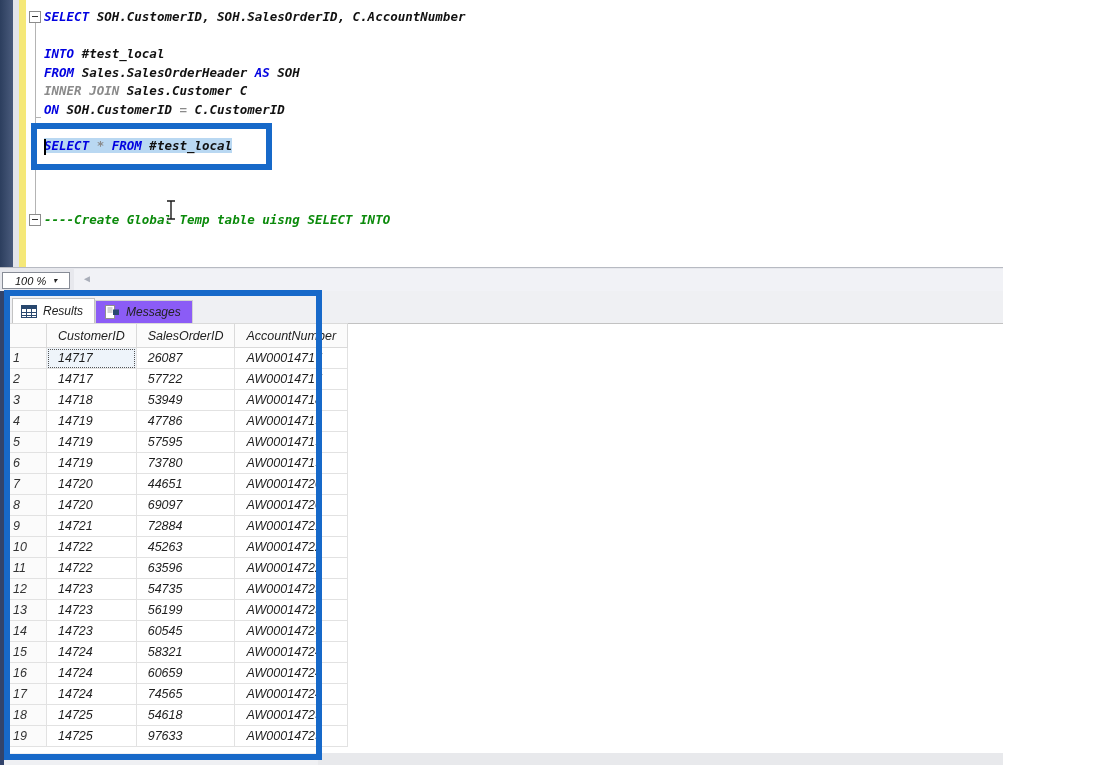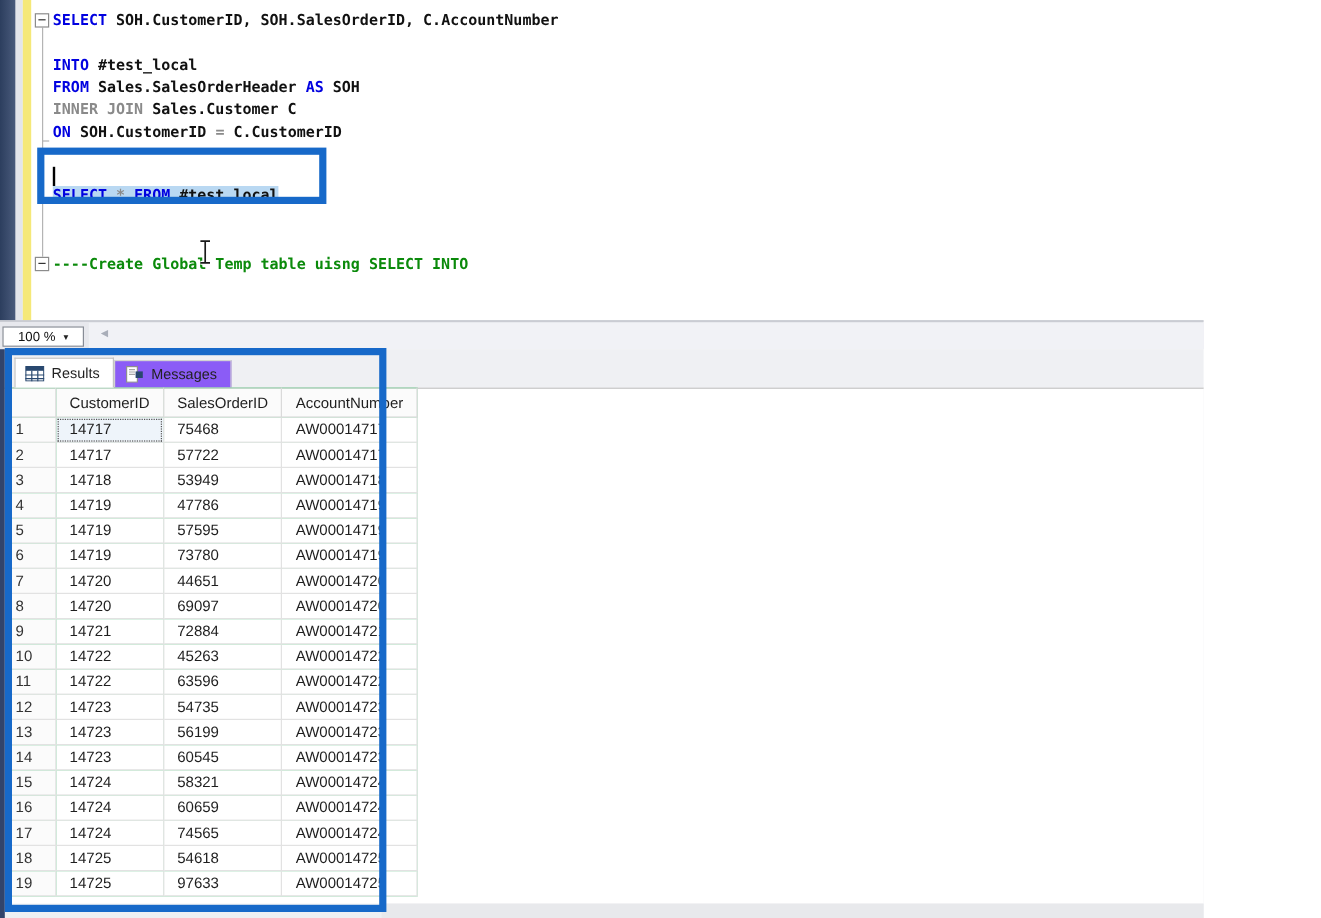--- a/index.html
+++ b/index.html
@@ -1,17 +1,17 @@
 <!DOCTYPE html>
 <html><head>
 <meta charset="utf-8">
 <style>
   * { margin:0; padding:0; box-sizing:border-box; }
   body { font-family:"Liberation Sans", sans-serif; background:#fff; }
-  .screen { position:relative; width:1003px; height:765px; overflow:hidden; background:#fff; }
+  .screen { position:relative; width:1003px; height:765px; overflow:hidden; background:#fff;font-style:italic; }
 
   
   .editor { position:absolute; left:0; top:0; width:1101px; height:267px; background:#fff; }
   .m-navy   { position:absolute; left:0; top:0; width:13px; height:267px;
               background:linear-gradient(to right,#2c3e5e,#4a5b7c); }
   .m-light  { position:absolute; left:13px; top:0; width:6px; height:267px; background:#e3e5ea; }
   .m-yellow { position:absolute; left:19px; top:0; width:7px; height:267px; background:#f5e878; }
   .guide-v  { position:absolute; left:35px; top:22px; width:1px; height:192px; background:#b4b4b4; }
   .guide-tick { position:absolute; left:35px; top:117px; width:6px; height:1px; background:#b4b4b4; }
 
@@ -86,21 +86,21 @@
     <div class="code-line" style="top:8px;"><span class="kw">SELECT</span><span> SOH.CustomerID, SOH.SalesOrderID, C.AccountNumber</span></div>
 
     <div class="code-line" style="top:45px;"><span class="kw">INTO</span><span> #test_local</span></div>
 
     <div class="code-line" style="top:82px;"><span class="gr">INNER JOIN</span><span> Sales.Customer C</span></div>
 
     <div class="code-line" style="top:63.5px;"><span class="kw">FROM</span><span> Sales.SalesOrderHeader </span><span class="kw">AS</span><span> SOH</span></div>
 
     <div class="code-line" style="top:100.5px;"><span class="kw">ON</span><span> SOH.CustomerID </span><span class="gr">=</span><span> C.CustomerID</span></div>
 
-    <div class="code-line" style="top:154px;"><span class="sel"><span class="kw">SELECT</span><span class="gr"> * </span><span class="kw">FROM</span><span> #test_local</span></span></div>
+    <div class="code-line" style="top:137px;"><span class="sel"><span class="kw">SELECT</span><span class="gr"> * </span><span class="kw">FROM</span><span> #test_local</span></span></div>
     <div class="caret"></div>
 
     <div class="code-line cm" style="top:211px;"><span>----Create Global Temp table uisng SELECT INTO</span></div>
 
     <div class="ibeam">
       <svg width="14" height="22" viewBox="0 0 14 22">
         <path d="M3 2 H11 M7 2 V20 M3 20 H11" stroke="#ffffff" stroke-width="3.4" fill="none"></path>
         <path d="M3 2 H11 M7 2 V20 M3 20 H11" stroke="#1a1a1a" stroke-width="1.4" fill="none"></path>
       </svg>
     </div>
@@ -162,21 +162,21 @@
           <th class="corner"></th>
         <th>CustomerID</th>
             <th>SalesOrderID</th>
             <th>AccountNumber</th>
           </tr>
       </thead>
       <tbody>
           <tr>
             <td class="rownum">1</td>
             <td class="focused">14717</td>
-            <td>75468</td>
+            <td>26087</td>
             <td>AW00014717</td>
           </tr>
           <tr>
             <td class="rownum">2</td>
             <td>14717</td>
             <td>57722</td>
             <td>AW00014717</td>
           </tr>
           <tr>
             <td class="rownum">3</td>

